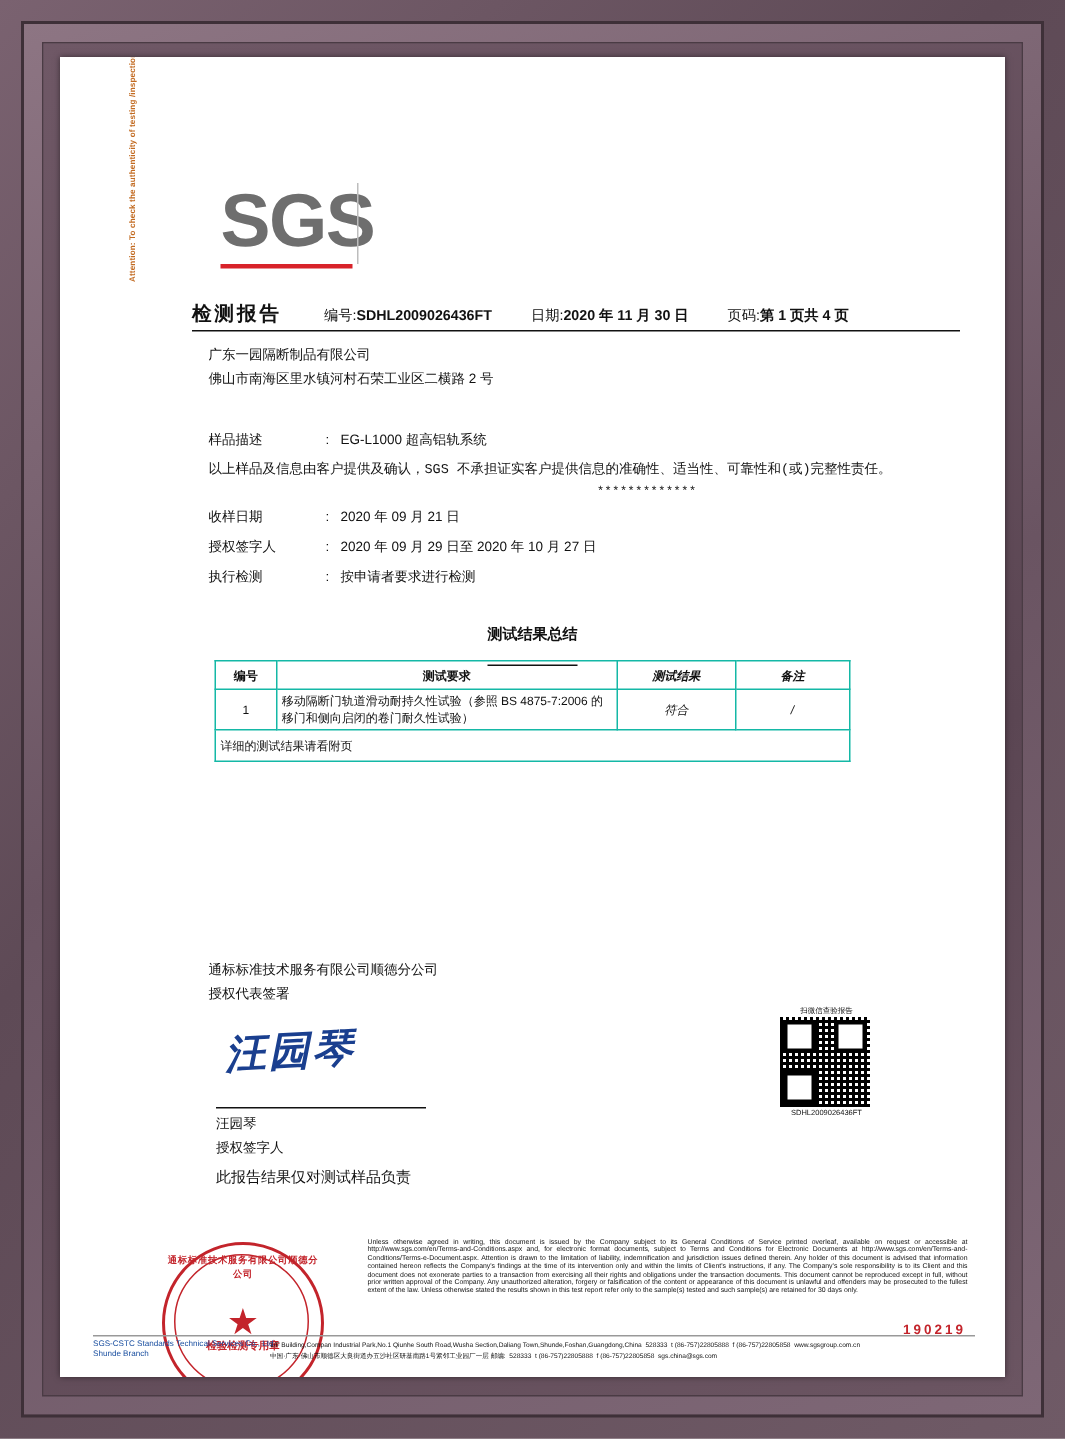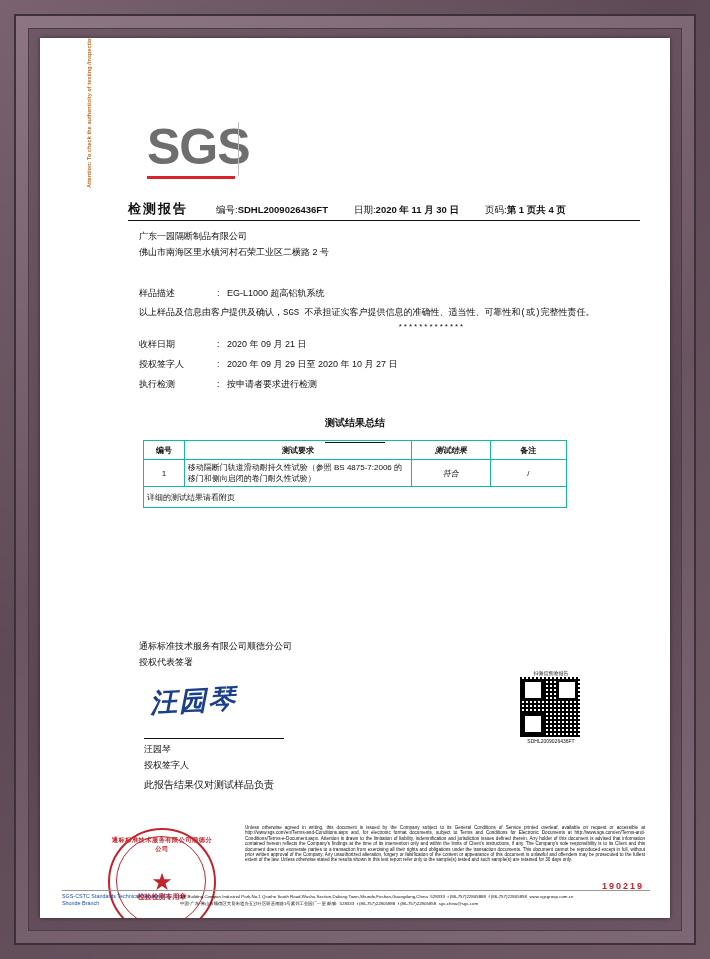--- a/index.html
+++ b/index.html
@@ -95,21 +95,21 @@
     position:absolute;left:103px;top:402px;width:424px;
     border-collapse:collapse;font-size:8px;color:#111;
   }
   table.rt th,table.rt td{
     border:1px solid #14b8a6;padding:2px 3px;vertical-align:middle;
   }
   table.rt th{font-weight:bold;text-align:center;height:14px;}
   .c-no{width:34px;text-align:center;}
   .c-req{width:222px;}
   .c-res{width:72px;text-align:center;font-style:italic;}
-  .c-rem{width:70px;text-align:center;}
+  .c-rem{width:70px;text-align:center;font-style:italic;}
   .tfoot td{height:16px;}
   
   .sig-block{position:absolute;left:99px;top:600px;font-size:9px;color:#111;line-height:16px;}
   .sig-name{
     position:absolute;left:110px;top:645px;
     font-family:"Liberation Serif", serif;
     font-size:27px;color:#1a3f8f;font-style:italic;font-weight:bold;
     letter-spacing:2px;
     transform:rotate(-3deg);
   }

